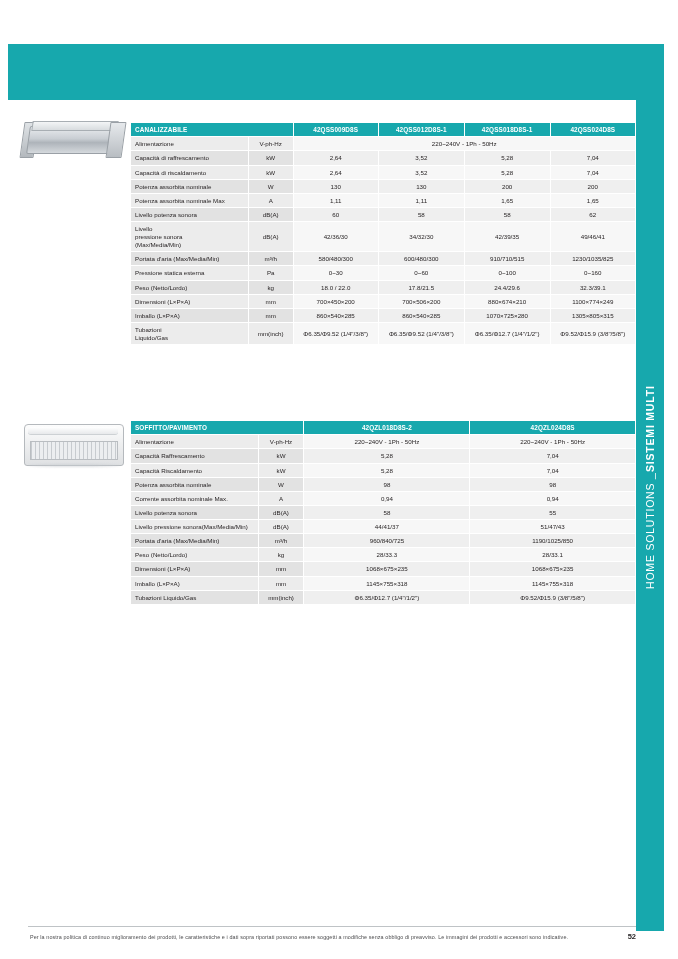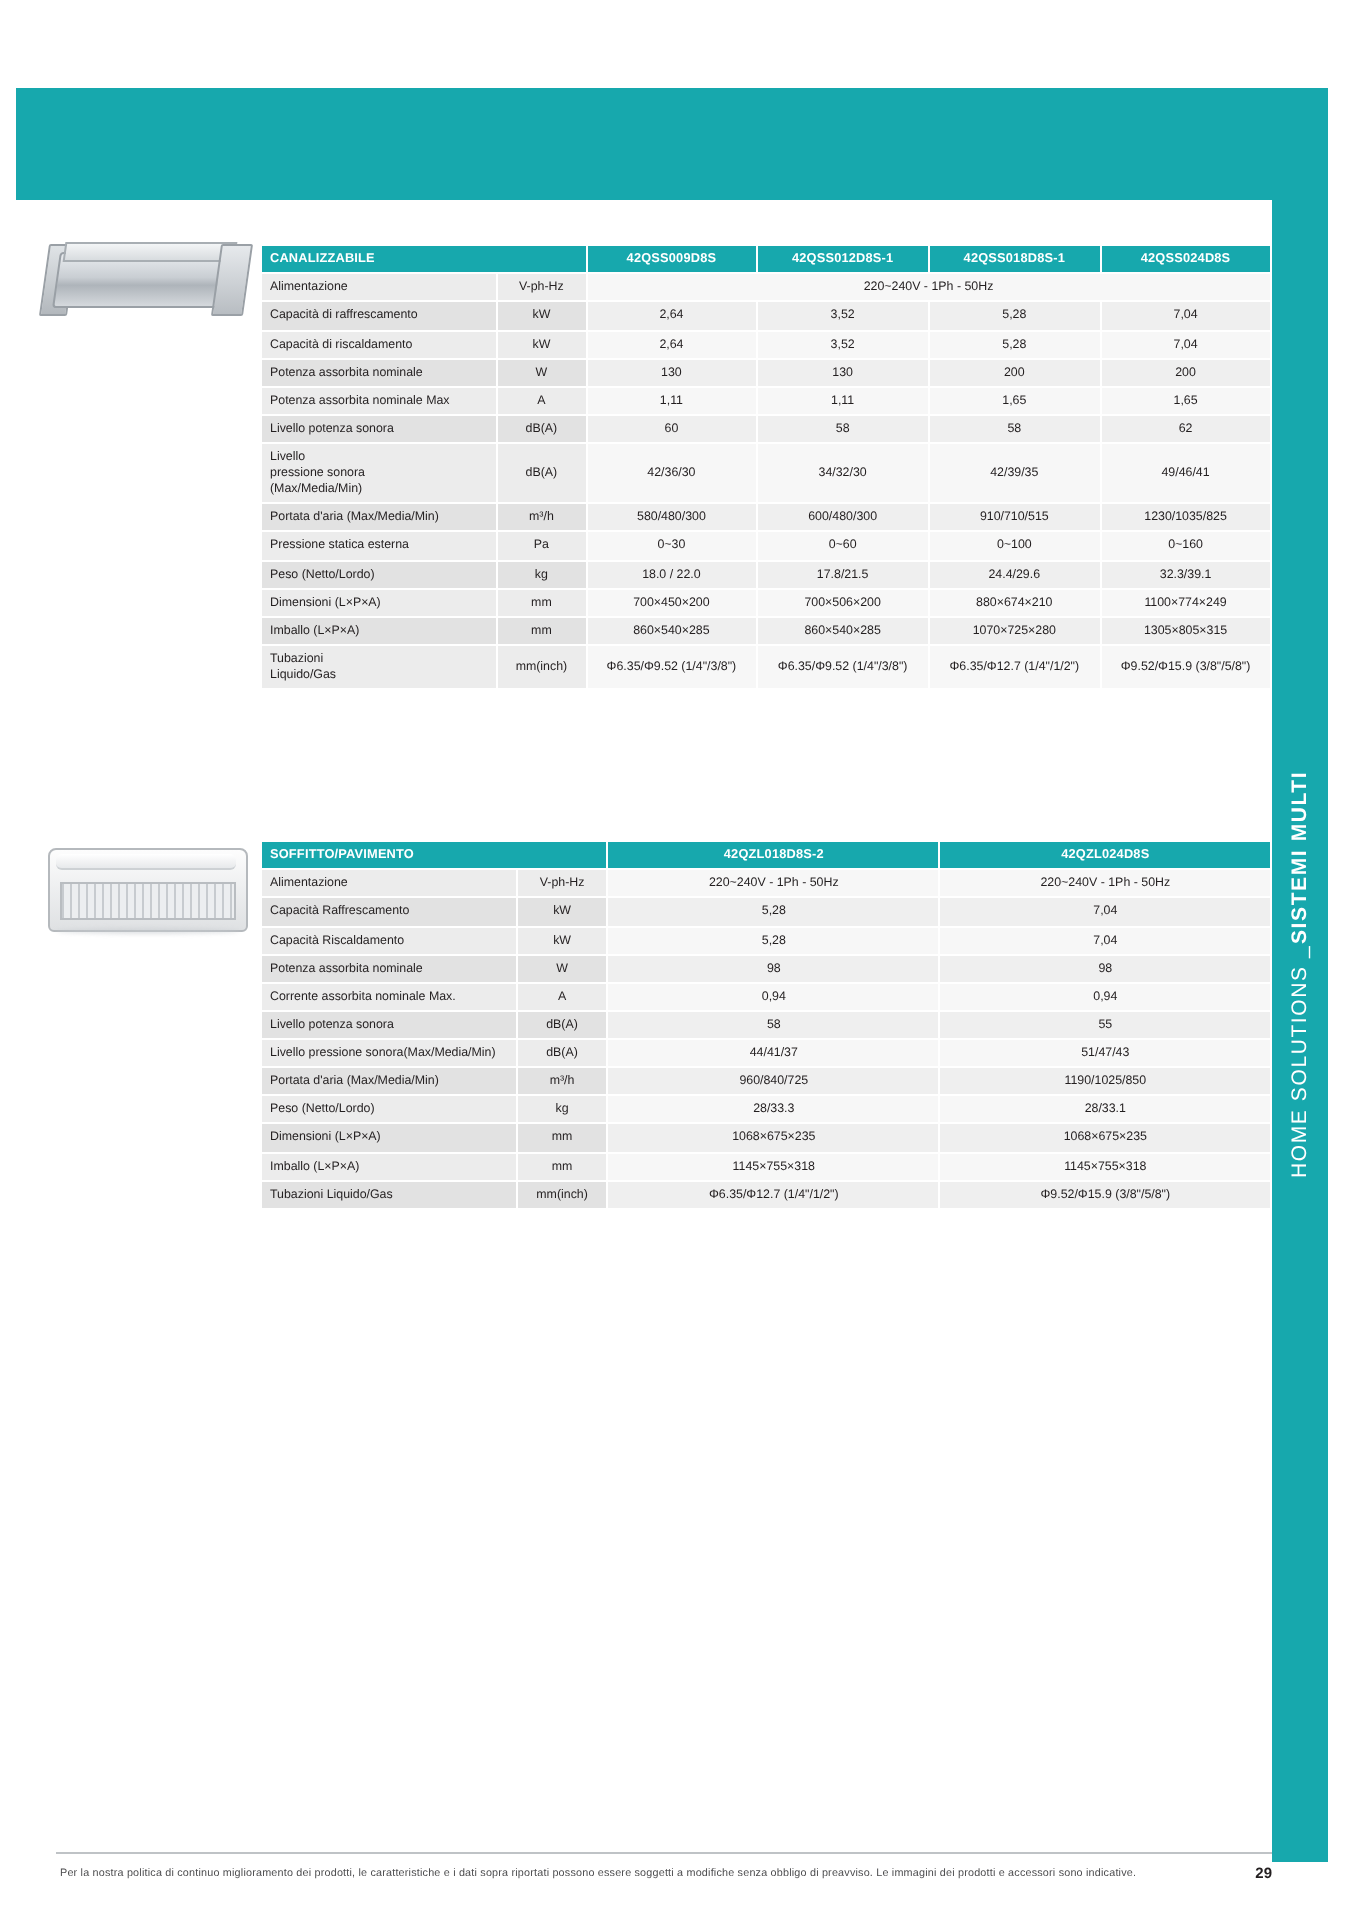--- a/index.html
+++ b/index.html
@@ -452,15 +452,15 @@
         <td class="label">Tubazioni Liquido/Gas</td>
         <td class="unit">mm(inch)</td>
         <td class="val">Φ6.35/Φ12.7 (1/4"/1/2")</td>
         <td class="val">Φ9.52/Φ15.9 (3/8"/5/8")</td>
       </tr>
     </tbody>
   </table>
 
   <div class="footer-rule"></div>
   <div class="footer-text">Per la nostra politica di continuo miglioramento dei prodotti, le caratteristiche e i dati sopra riportati possono essere soggetti a modifiche senza obbligo di preavviso. Le immagini dei prodotti e accessori sono indicative.</div>
-  <div class="page-num">29</div>
+  <div class="page-num">52</div>
 
 </div>
 
 </body></html>

